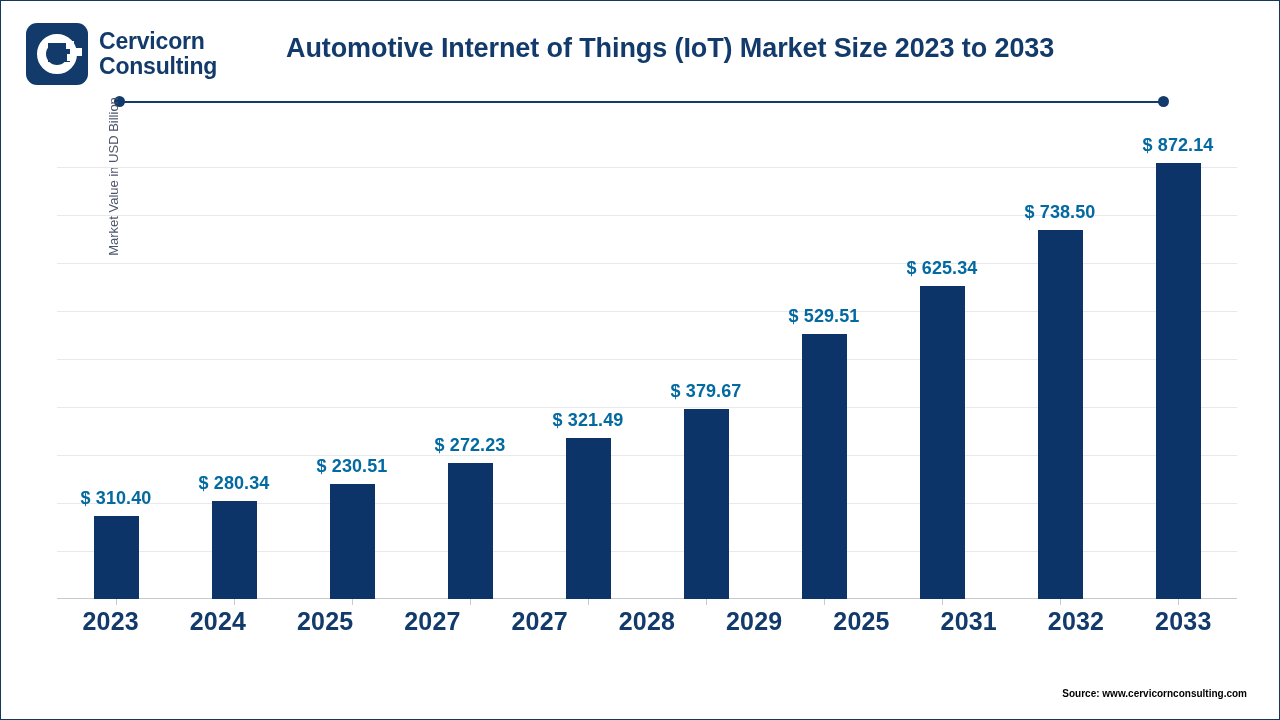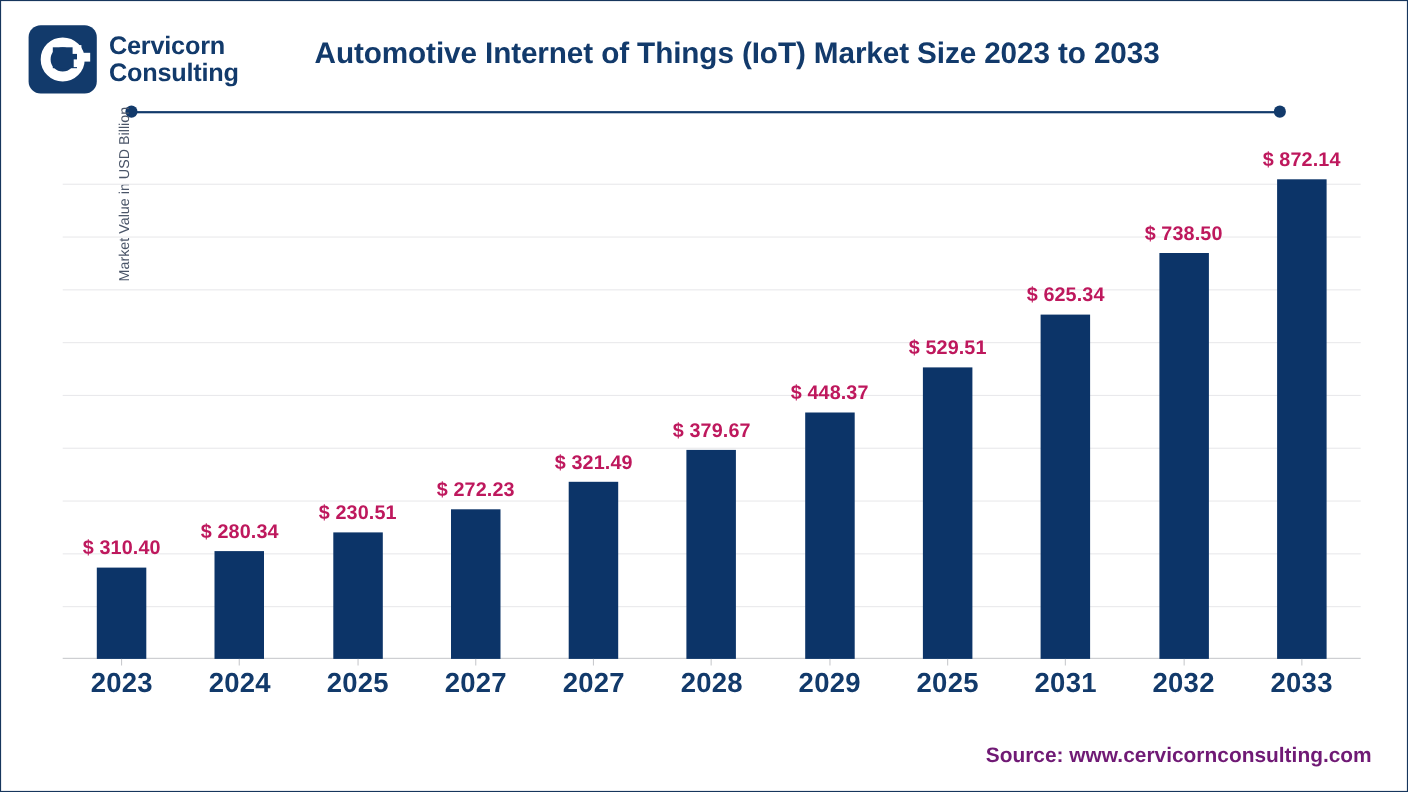--- a/index.html
+++ b/index.html
@@ -147,21 +147,21 @@
   .bar-slot {
     position: relative;
     flex: 1 1 0;
     height: 100%;
     display: flex;
     flex-direction: column;
     justify-content: flex-end;
     align-items: center;
   }
   .bar-label {
-    color: #be185d;
+    color: #0369a1;
     font-size: 18px;
     font-weight: bold;
     white-space: nowrap;
     margin-bottom: 7px;
     letter-spacing: 0.1px;
   }
   .bar-rect {
     width: 45px;
     background: #0c3468;
   }
@@ -202,22 +202,22 @@
     font-size: 25px;
     font-weight: bold;
     letter-spacing: 0.2px;
   }
 
   
   #source {
     position: absolute;
     right: 32px;
     bottom: 20px;
-    color: #701a75;
-    font-size: 19px;
+    color: #000000;
+    font-size: 10px;
     font-weight: bold;
     white-space: nowrap;
   }
 </style>
 </head>
 <body>
 
 <div id="canvas">
 
   <div id="header">
@@ -285,25 +285,20 @@
           <div class="bar-label">$ 321.49</div>
           <div class="bar-rect" style="height: 160.745px; background: rgb(12, 52, 104);"></div>
           <div class="tick"></div>
         </div>
         <div class="bar-slot">
           <div class="bar-label">$ 379.67</div>
           <div class="bar-rect" style="height: 189.835px; background: rgb(12, 52, 104);"></div>
           <div class="tick"></div>
         </div>
         <div class="bar-slot">
-          <div class="bar-label">$ 448.37</div>
-          <div class="bar-rect" style="height: 224.185px; background: rgb(12, 52, 104);"></div>
-          <div class="tick"></div>
-        </div>
-        <div class="bar-slot">
           <div class="bar-label">$ 529.51</div>
           <div class="bar-rect" style="height: 264.755px; background: rgb(12, 52, 104);"></div>
           <div class="tick"></div>
         </div>
         <div class="bar-slot">
           <div class="bar-label">$ 625.34</div>
           <div class="bar-rect" style="height: 312.67px; background: rgb(12, 52, 104);"></div>
           <div class="tick"></div>
         </div>
         <div class="bar-slot">

